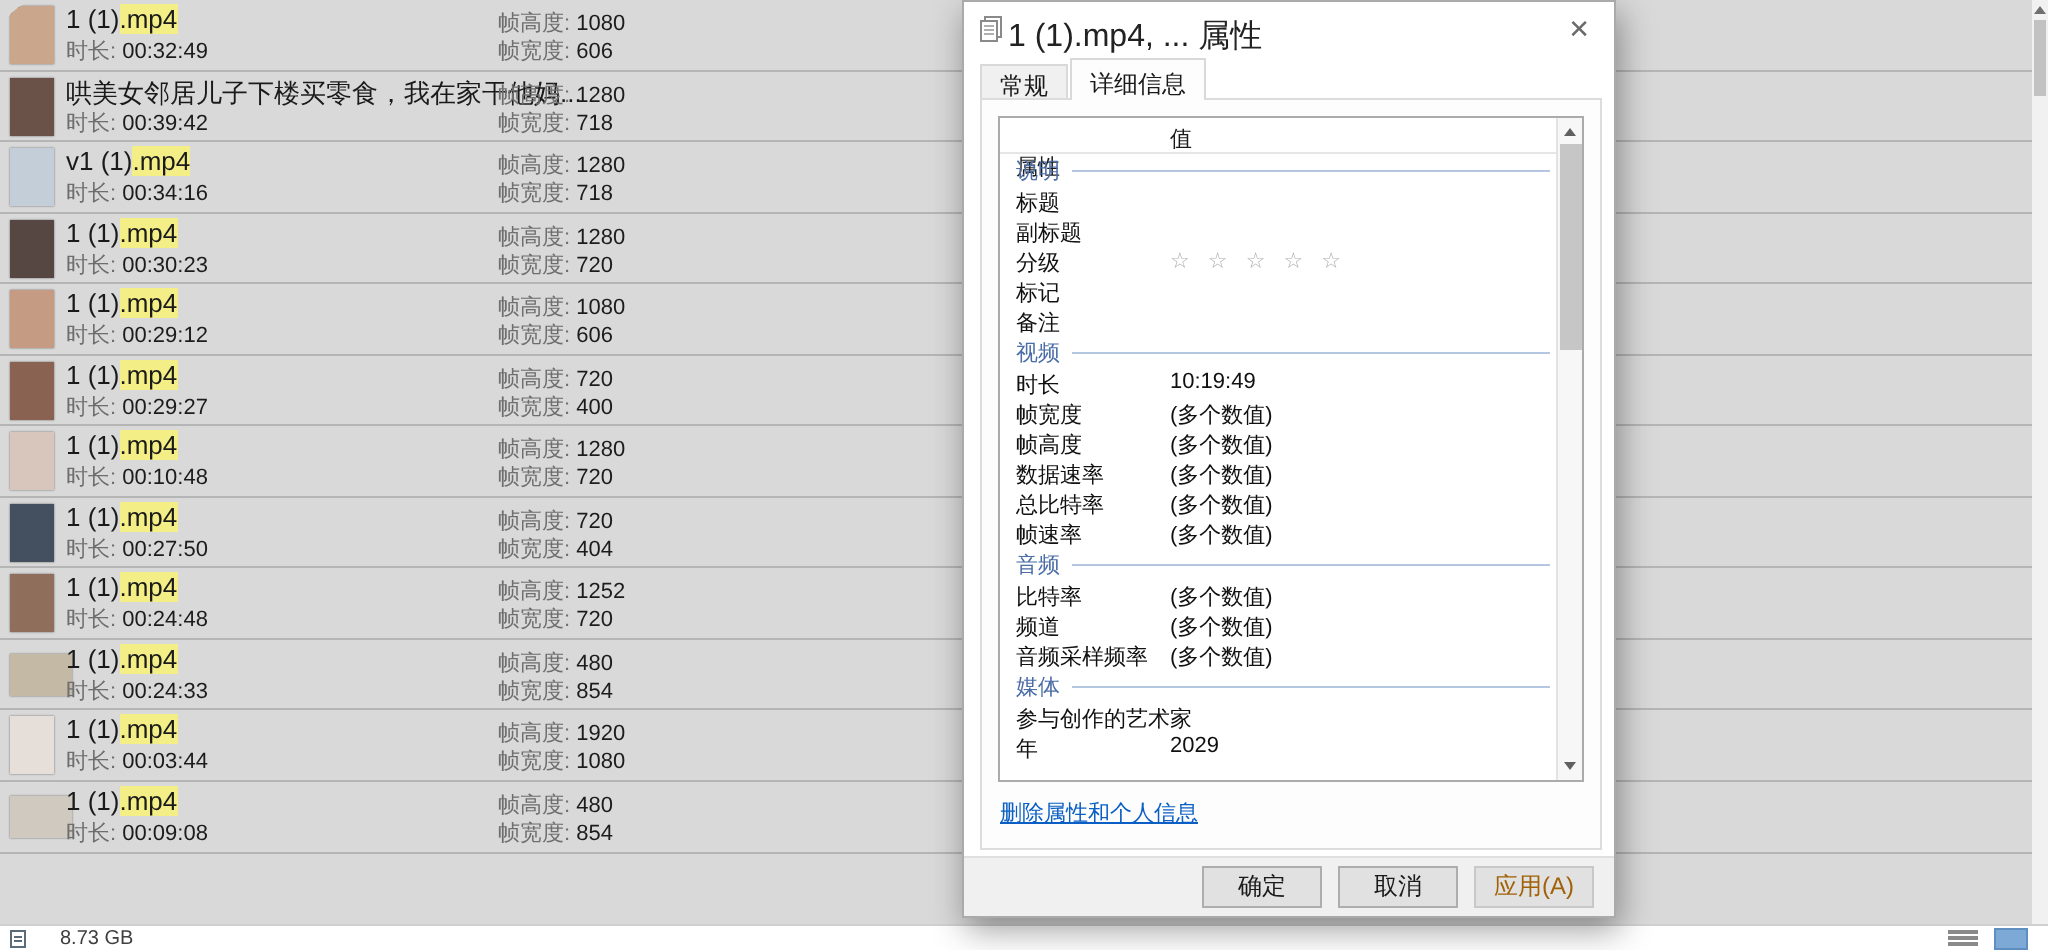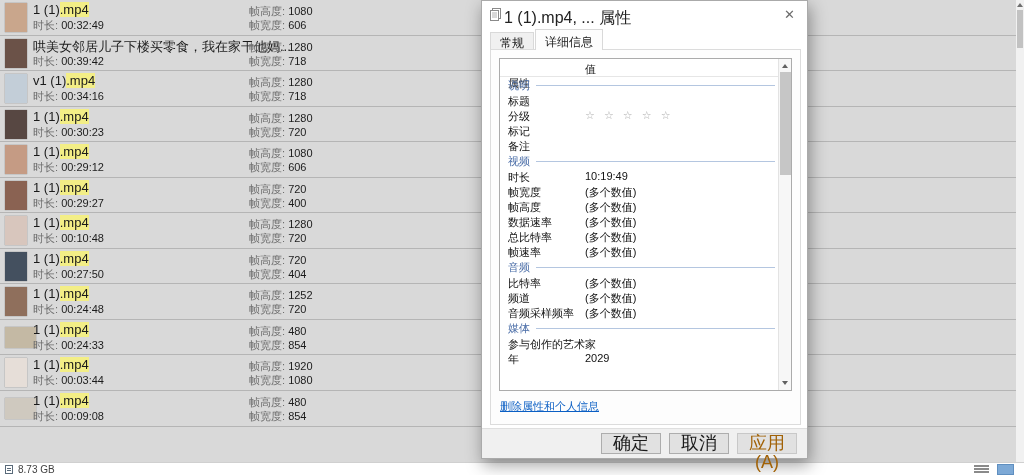--- a/index.html
+++ b/index.html
@@ -1,21 +1,21 @@
 <!DOCTYPE html>
 <html><head>
 <meta charset="utf-8">
 <style>
   * { margin:0; padding:0; box-sizing:border-box; }
   html,body { background:#c7c7c7; }
   body { font-family:"Liberation Sans","DejaVu Sans",sans-serif; }
   .screen { position:relative; width:1024px; height:475px; background:#d9d9d9; overflow:hidden; }
 
   
-  .file-list { position:absolute; left:0; top:0; width:1016px; height:462px; overflow:hidden; }
+  .file-list { position:absolute; left:0; top:0; width:1016px; height:462px; overflow:hidden;border-radius:21px; }
   .file-row { position:relative; height:35.55px; border-bottom:1px solid #b5b5b5; cursor:default; }
   .thumb { position:absolute; left:5px; top:3px; box-shadow:0 0 1px rgba(0,0,0,.5); }
   .thumb.portrait { width:22px; height:29px; }
   .thumb.landscape { width:31px; height:21px; top:7px; }
   .fname { position:absolute; left:33px; top:2px; font-size:13px; color:#1a1a1a; white-space:nowrap; }
   .fname .hl { background:#f3ee86; }
   .fmeta { position:absolute; font-size:11px; white-space:nowrap; }
   .fmeta .mlabel { color:#6e6e6e; }
   .fmeta .mval { color:#1c1c1c; }
   .meta-dur { left:33px; top:18px; }
@@ -23,21 +23,21 @@
   .meta-fw { left:249px; top:18px; }
 
   
   .explorer-scrollbar { position:absolute; right:0; top:0; width:8px; height:462px; background:#f1f1f1; }
   .explorer-scrollbar .arrow-up { position:absolute; top:3px; left:1px; width:0; height:0;
       border-left:3px solid transparent; border-right:3px solid transparent; border-bottom:4px solid #6f6f6f; }
   .explorer-scrollbar .thumb-bar { position:absolute; top:10px; left:1px; width:6px; height:38px; background:#c2c2c2; }
 
   
   .status-bar { position:absolute; left:0; bottom:0; width:1024px; height:13px; background:#ffffff; border-top:1px solid #d0d0d0; }
-  .status-left { position:absolute; left:5px; top:1px; display:flex; align-items:center; gap:5px; }
+  .status-left { position:absolute; left:5px; top:1px; display:flex; align-items:center; gap:17px; }
   .doc-icon { width:8px; height:9px; border:1px solid #5a6b7a; position:relative; }
   .doc-icon::before, .doc-icon::after { content:""; position:absolute; left:1px; right:1px; height:1px; background:#5a6b7a; }
   .doc-icon::before { top:2px; } .doc-icon::after { top:4px; }
   .status-size { font-size:10px; color:#3f3f3f; }
   .view-toggles { position:absolute; right:10px; top:1px; display:flex; gap:8px; }
   .view-list-icon { width:15px; height:10px; position:relative; }
   .view-list-icon::before { content:""; position:absolute; left:0; top:1px; width:15px; height:2px; background:#8a8a8a; box-shadow:0 3px 0 #8a8a8a, 0 6px 0 #8a8a8a; }
   .view-thumbs-icon { width:17px; height:11px; background:#7da9d6; border:1px solid #5f8fc0; }
 
   
@@ -70,21 +70,21 @@
 
   .lb-scrollbar { position:absolute; right:0; top:0; width:13px; height:331px; background:#f7f7f7; border-left:1px solid #e3e3e3; }
   .sb-arrow { position:absolute; left:3px; width:0; height:0; border-left:3.5px solid transparent; border-right:3.5px solid transparent; }
   .sb-up { top:5px; border-bottom:4px solid #606060; }
   .sb-down { bottom:5px; border-top:4px solid #606060; }
   .sb-thumb { position:absolute; left:1px; top:13px; width:11px; height:103px; background:#c6c6c6; }
 
   .remove-link { position:absolute; left:9px; top:349px; font-size:11px; color:#0b5fc4; text-decoration:underline; cursor:pointer; }
 
   .dlg-footer { position:absolute; left:0; right:0; bottom:0; height:30px; background:#f0f0f0; border-top:1px solid #dfdfdf; }
-  .btn { position:absolute; top:4px; width:60px; height:21px; font-size:18px; color:#1a1a1a; background:#e1e1e1; border:1px solid #adadad; text-align:center; line-height:19px; cursor:default; }
+  .btn { position:absolute; top:4px; width:60px; height:21px; font-size:12px; color:#1a1a1a; background:#e1e1e1; border:1px solid #adadad; text-align:center; line-height:19px; cursor:default; }
   .btn-ok { right:146px; }
   .btn-cancel { right:78px; }
   .btn-apply { right:10px; color:#a16207; border-color:#c8c8c8; }
 </style>
 </head>
 <body>
 
 <div class="screen">
 
   <div class="file-list">
@@ -233,20 +233,24 @@
   <div class="section-row">
     <span class="sec-label">说明</span>
     <span class="sec-line"></span>
   </div>
 
   <div class="prop-row">
     <span class="plabel">标题</span>
     <span class="pvalue"></span>
   </div>
 
+  <div class="prop-row">
+    <span class="plabel">副标题</span>
+    <span class="pvalue"></span>
+  </div>
 
   <div class="prop-row">
     <span class="plabel">分级</span>
     <span class="pvalue stars">☆ ☆ ☆ ☆ ☆</span>
   </div>
 
   <div class="prop-row">
     <span class="plabel">标记</span>
     <span class="pvalue"></span>
   </div>

